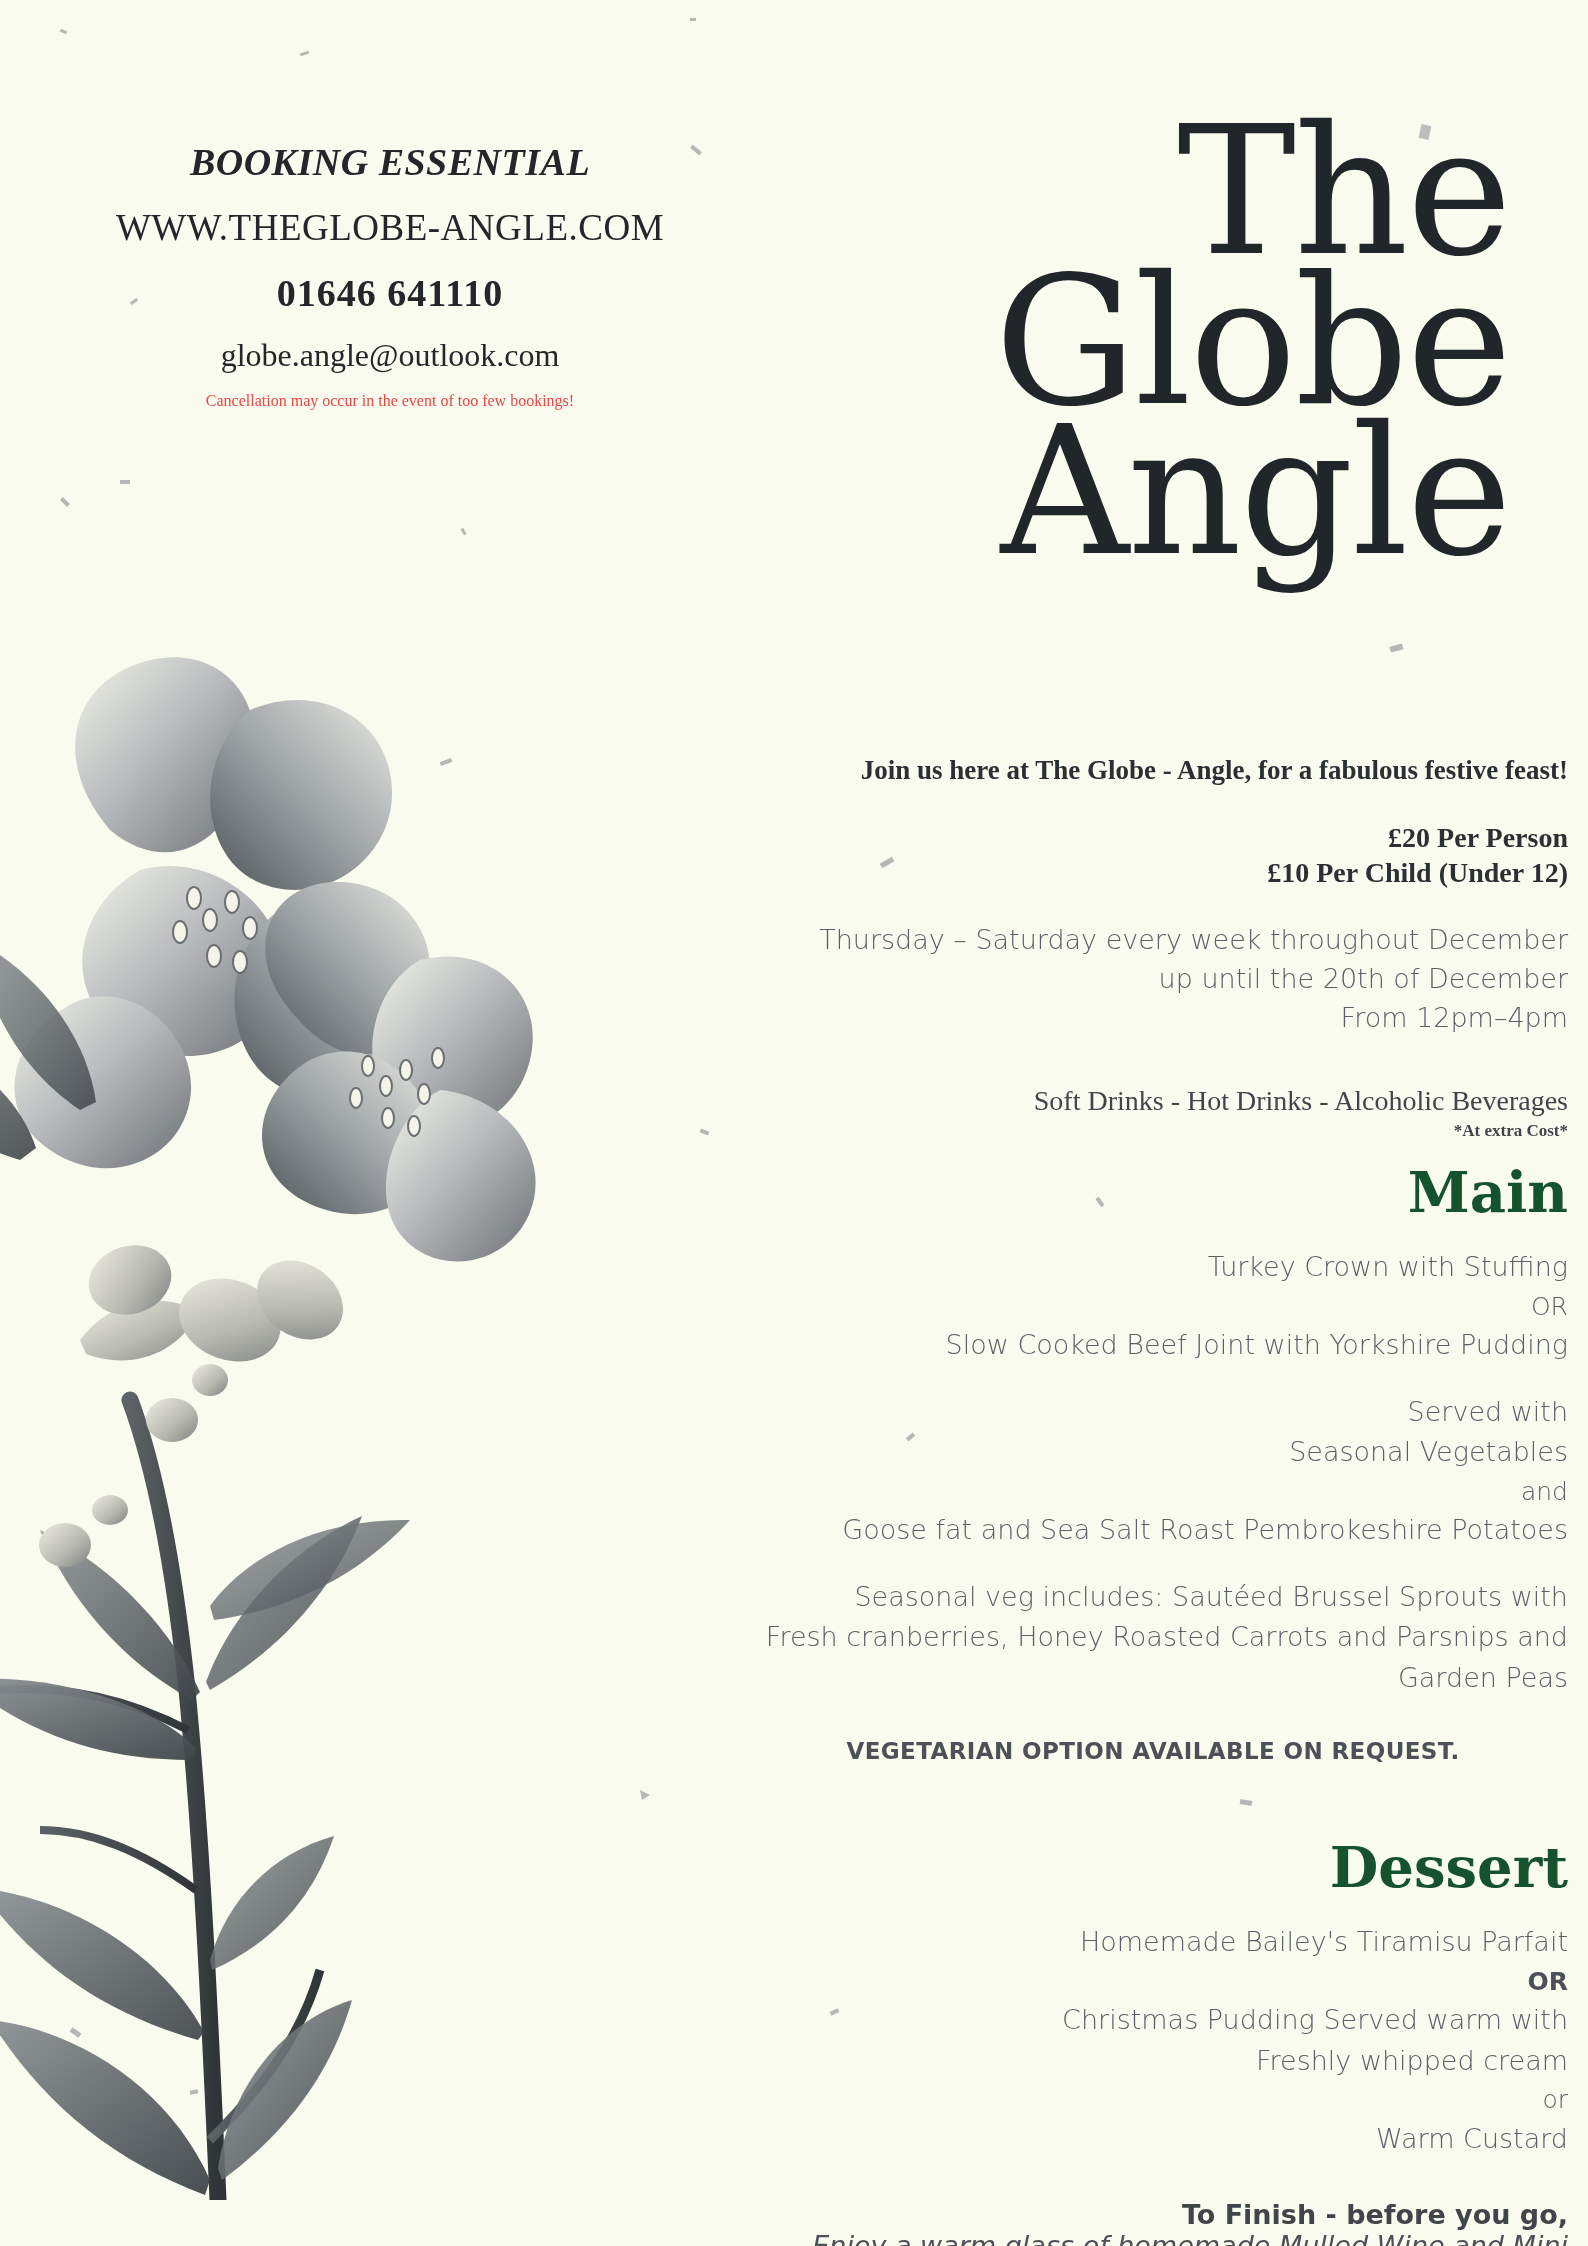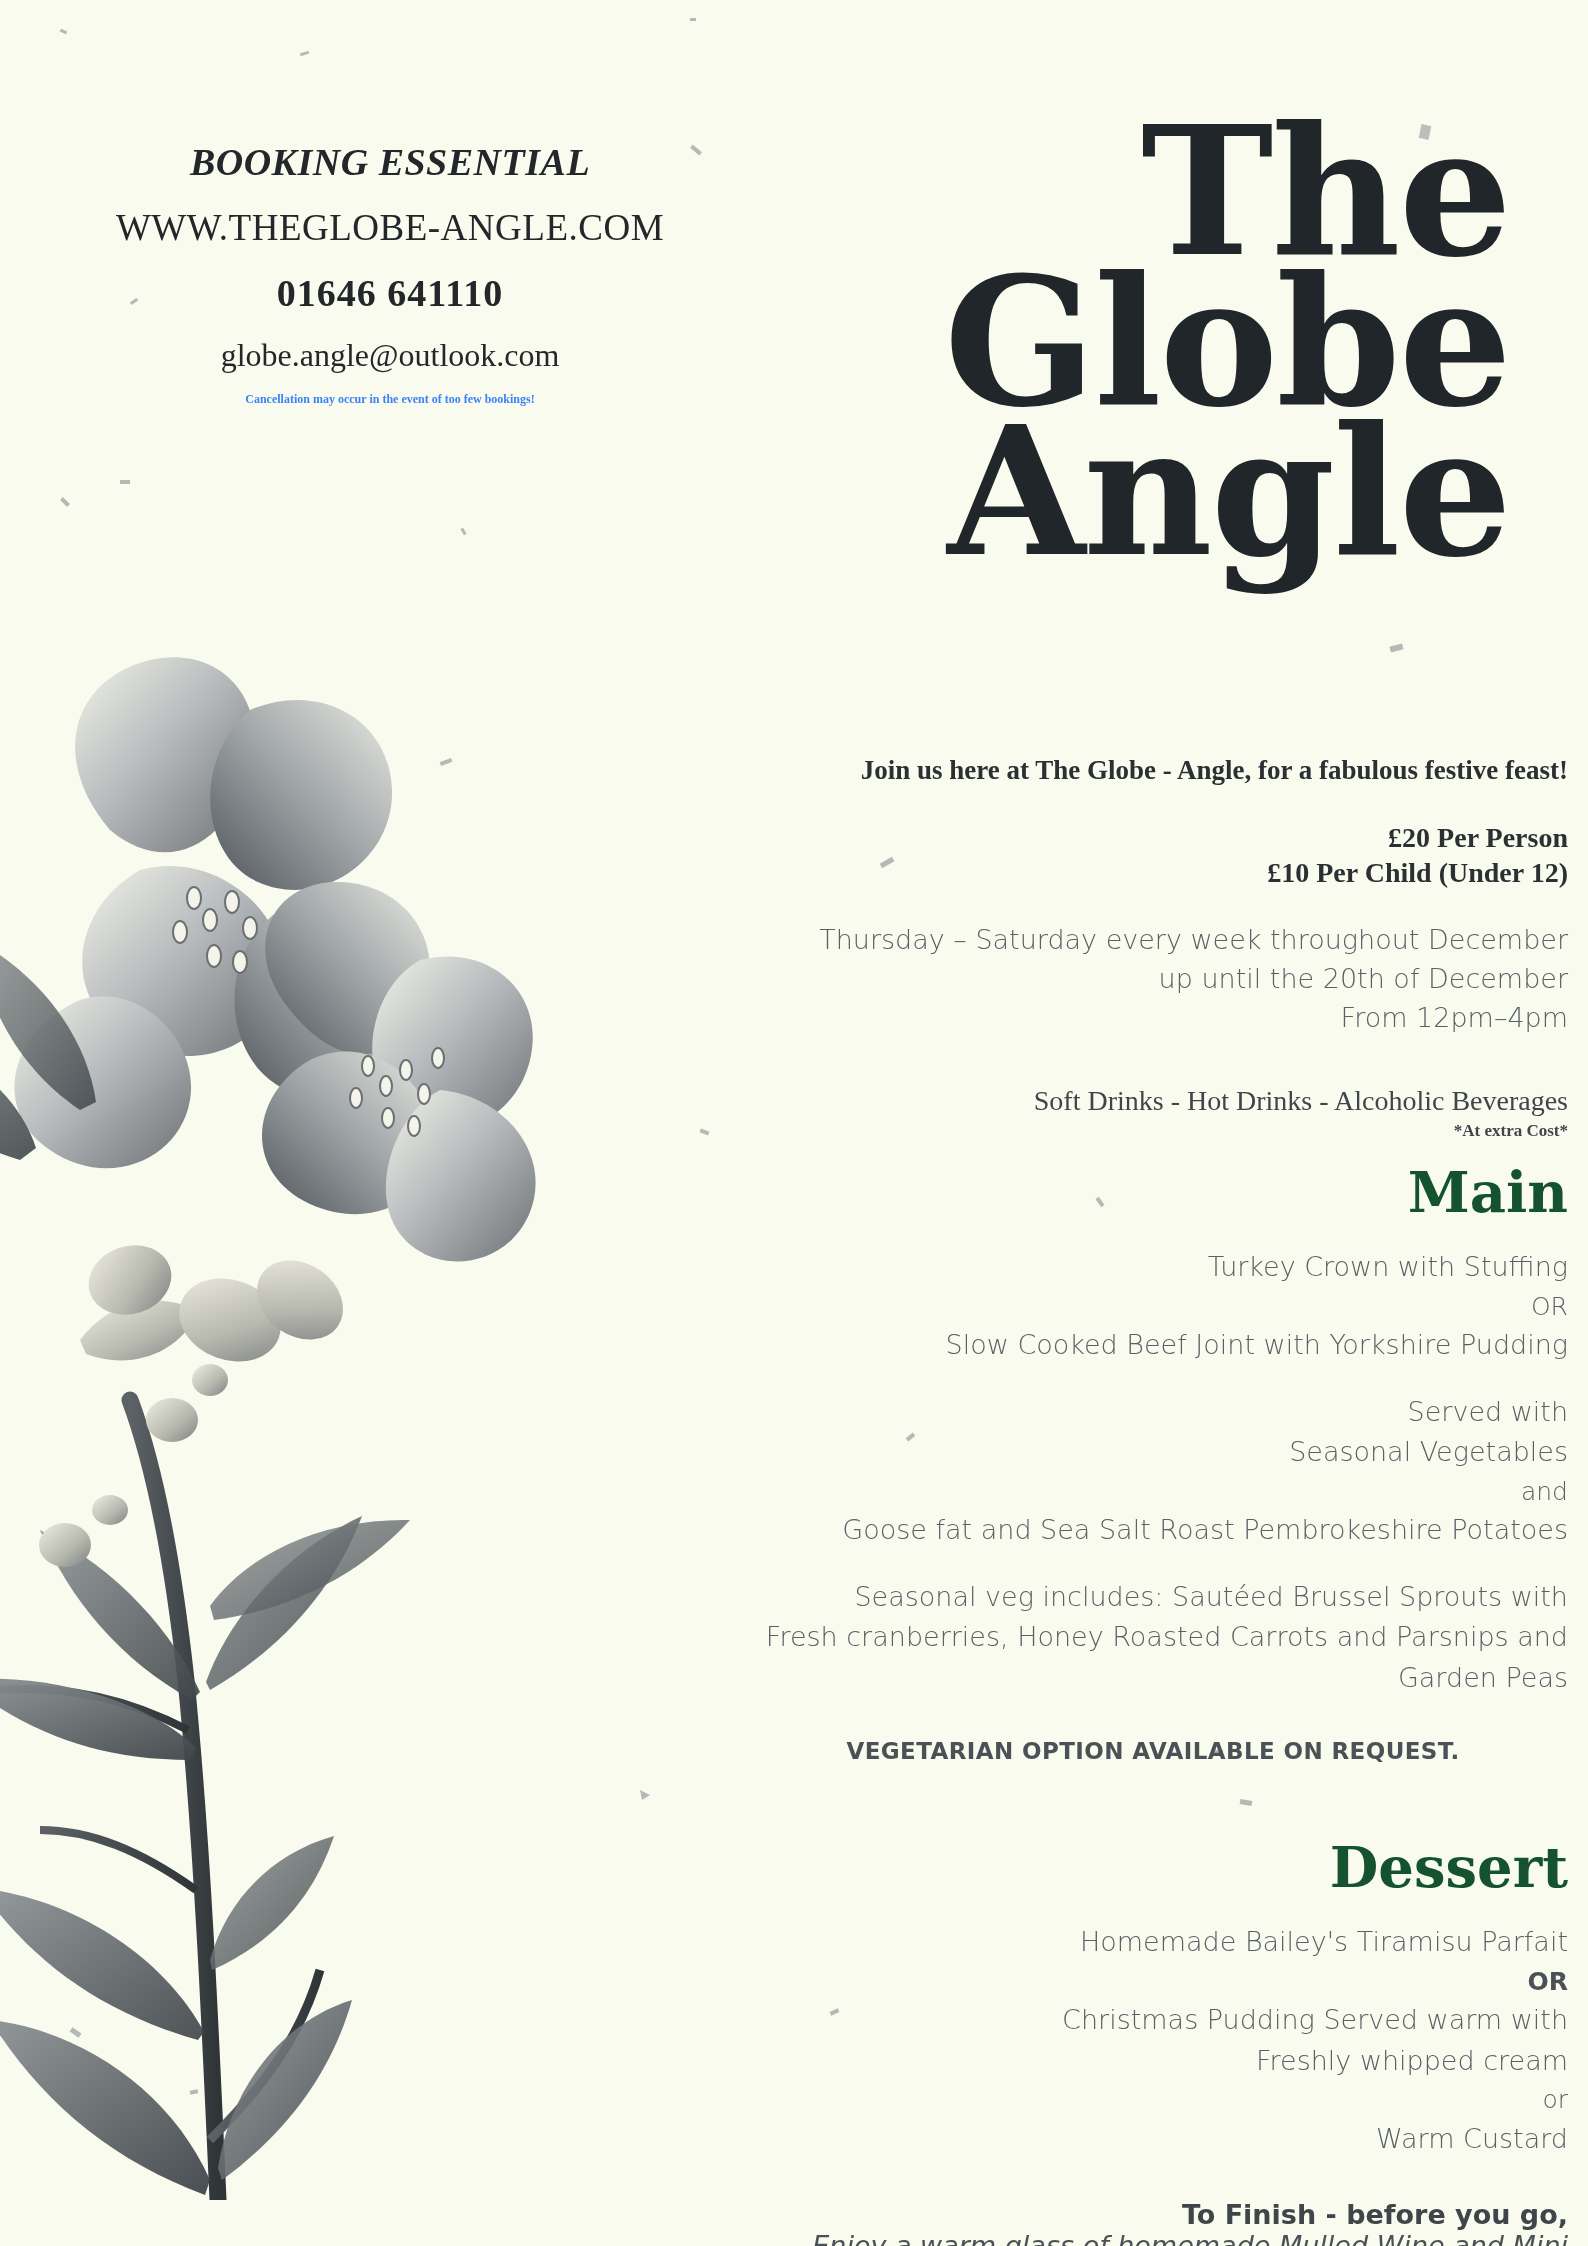--- a/index.html
+++ b/index.html
@@ -58,34 +58,34 @@
     margin-bottom: 22px;
   }
   .contact .email {
     font-family: "Liberation Serif", serif;
     font-size: 32px;
     color: #23272a;
     margin-bottom: 18px;
   }
   .contact .cancel {
     font-family: "Liberation Serif", serif;
-    font-weight: bold;
-    font-size: 12px;
-    color: #3b82f6;
+    font-weight: normal;
+    font-size: 16px;
+    color: #ef4444;
   }
 
   
   .title {
     position: absolute;
     right: 78px;
     top: 110px;
     width: 850px;
     text-align: right;
     font-family: "DejaVu Serif", serif;
-    font-weight: bold;
+    font-weight: normal;
     color: #21262a;
     line-height: 0.92;
   }
   .title .l1 { font-size: 178px; letter-spacing: -2px; }
   .title .l2 { font-size: 178px; letter-spacing: -2px; margin-top: -14px; }
   .title .l3 { font-size: 178px; letter-spacing: -2px; margin-top: -14px; }
 
   
   .menu {
     position: absolute;

